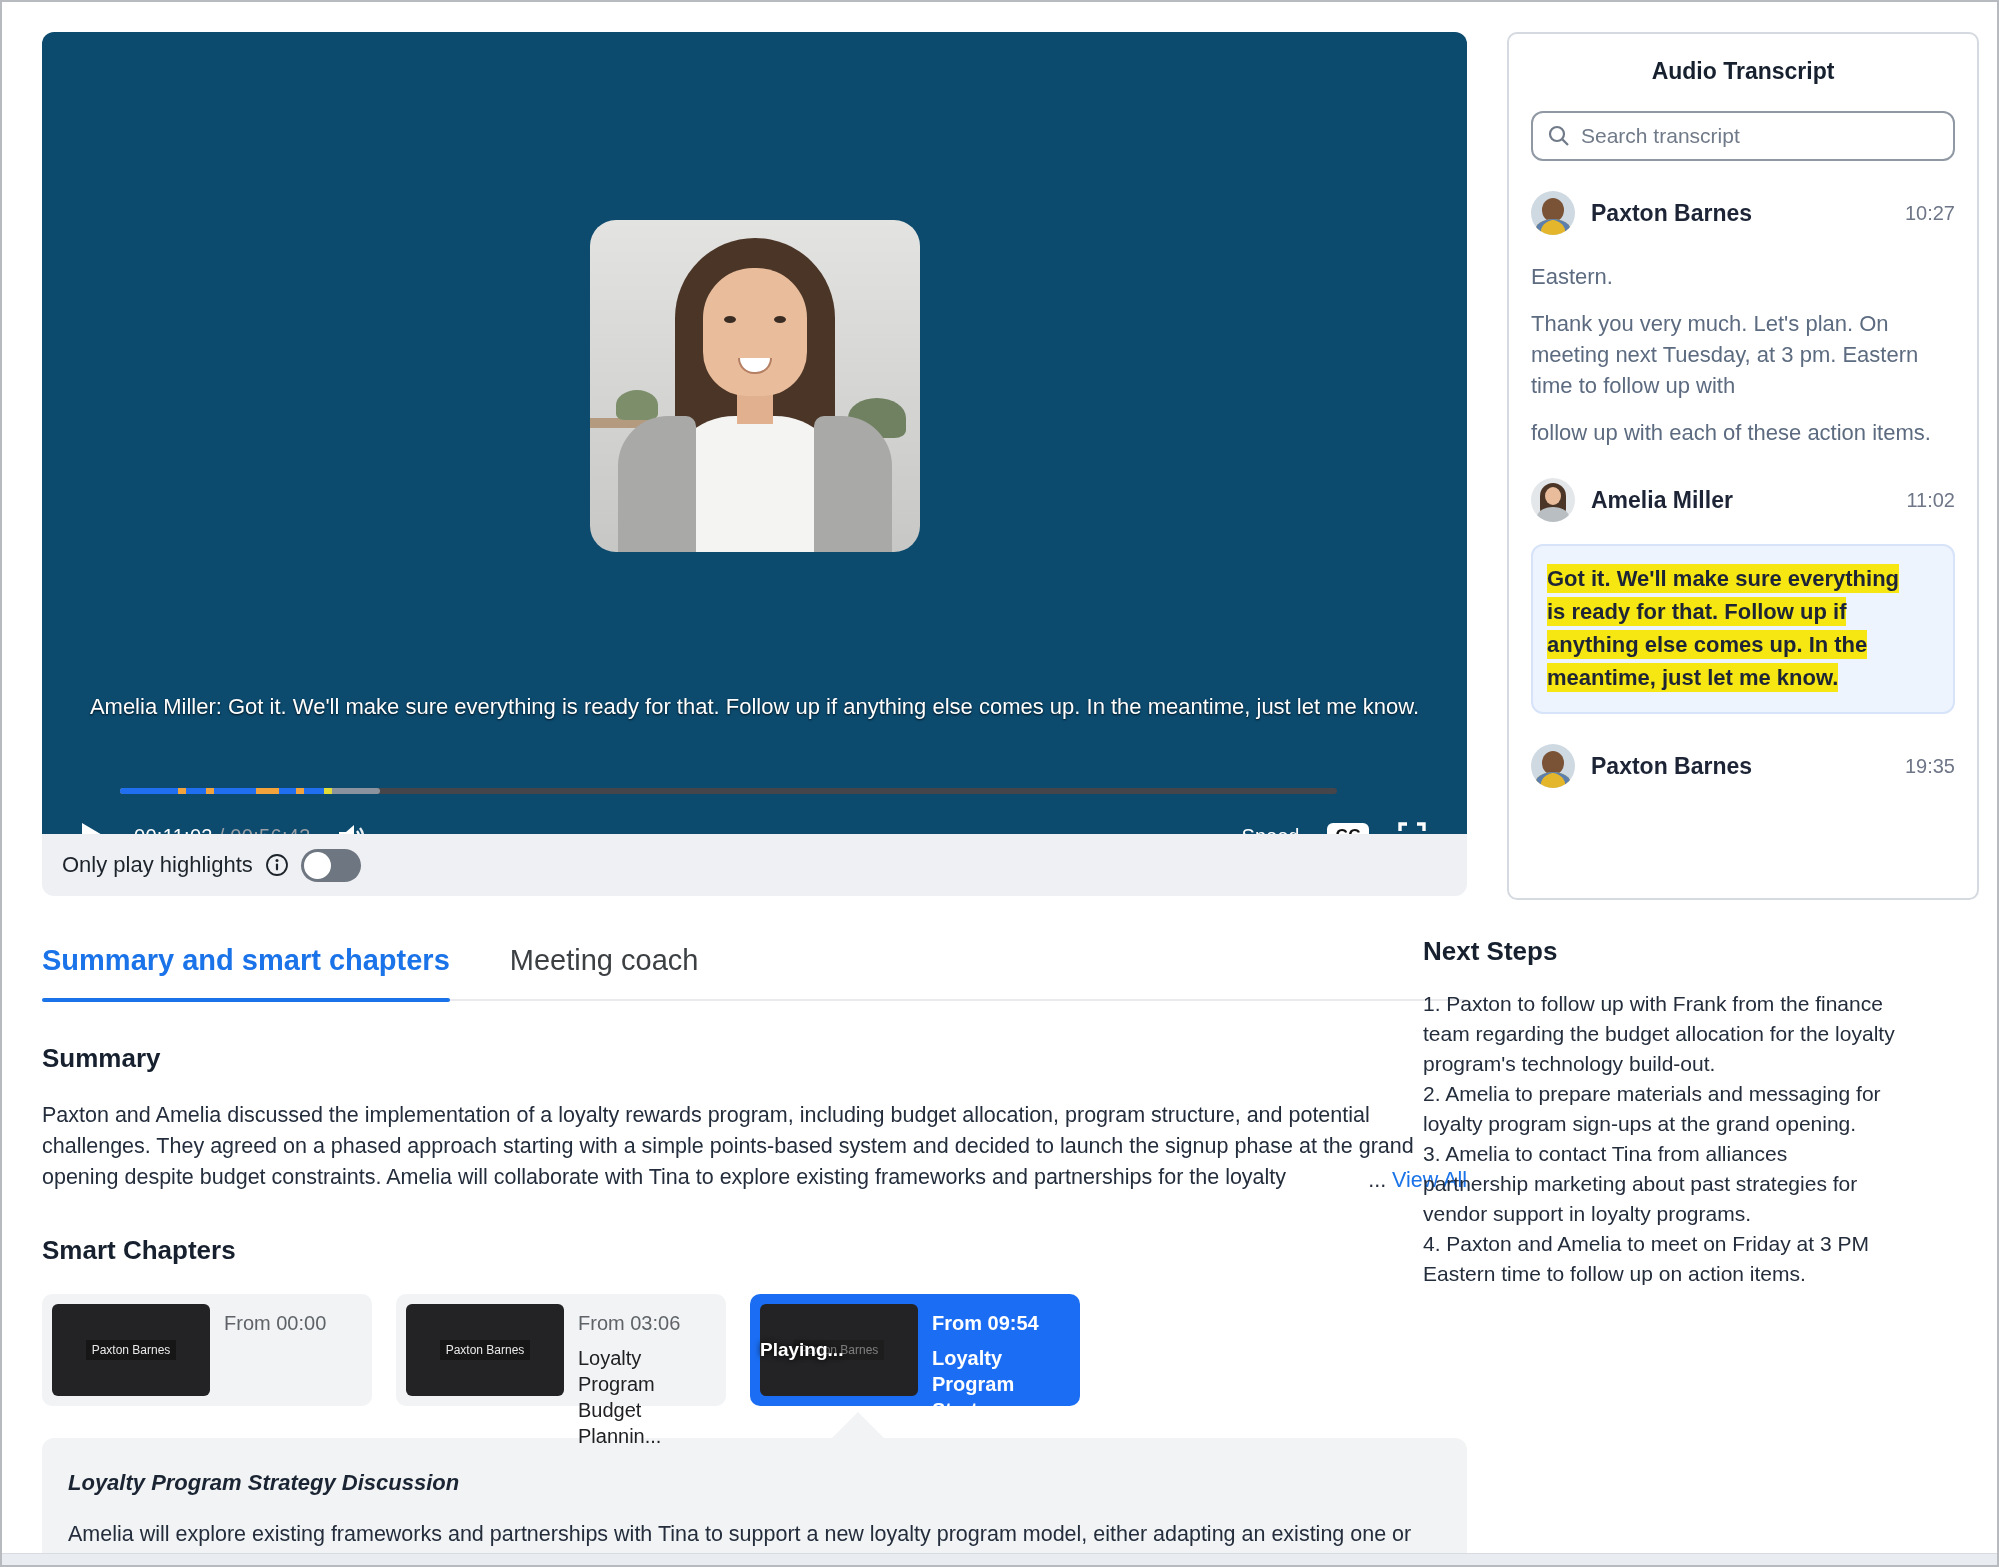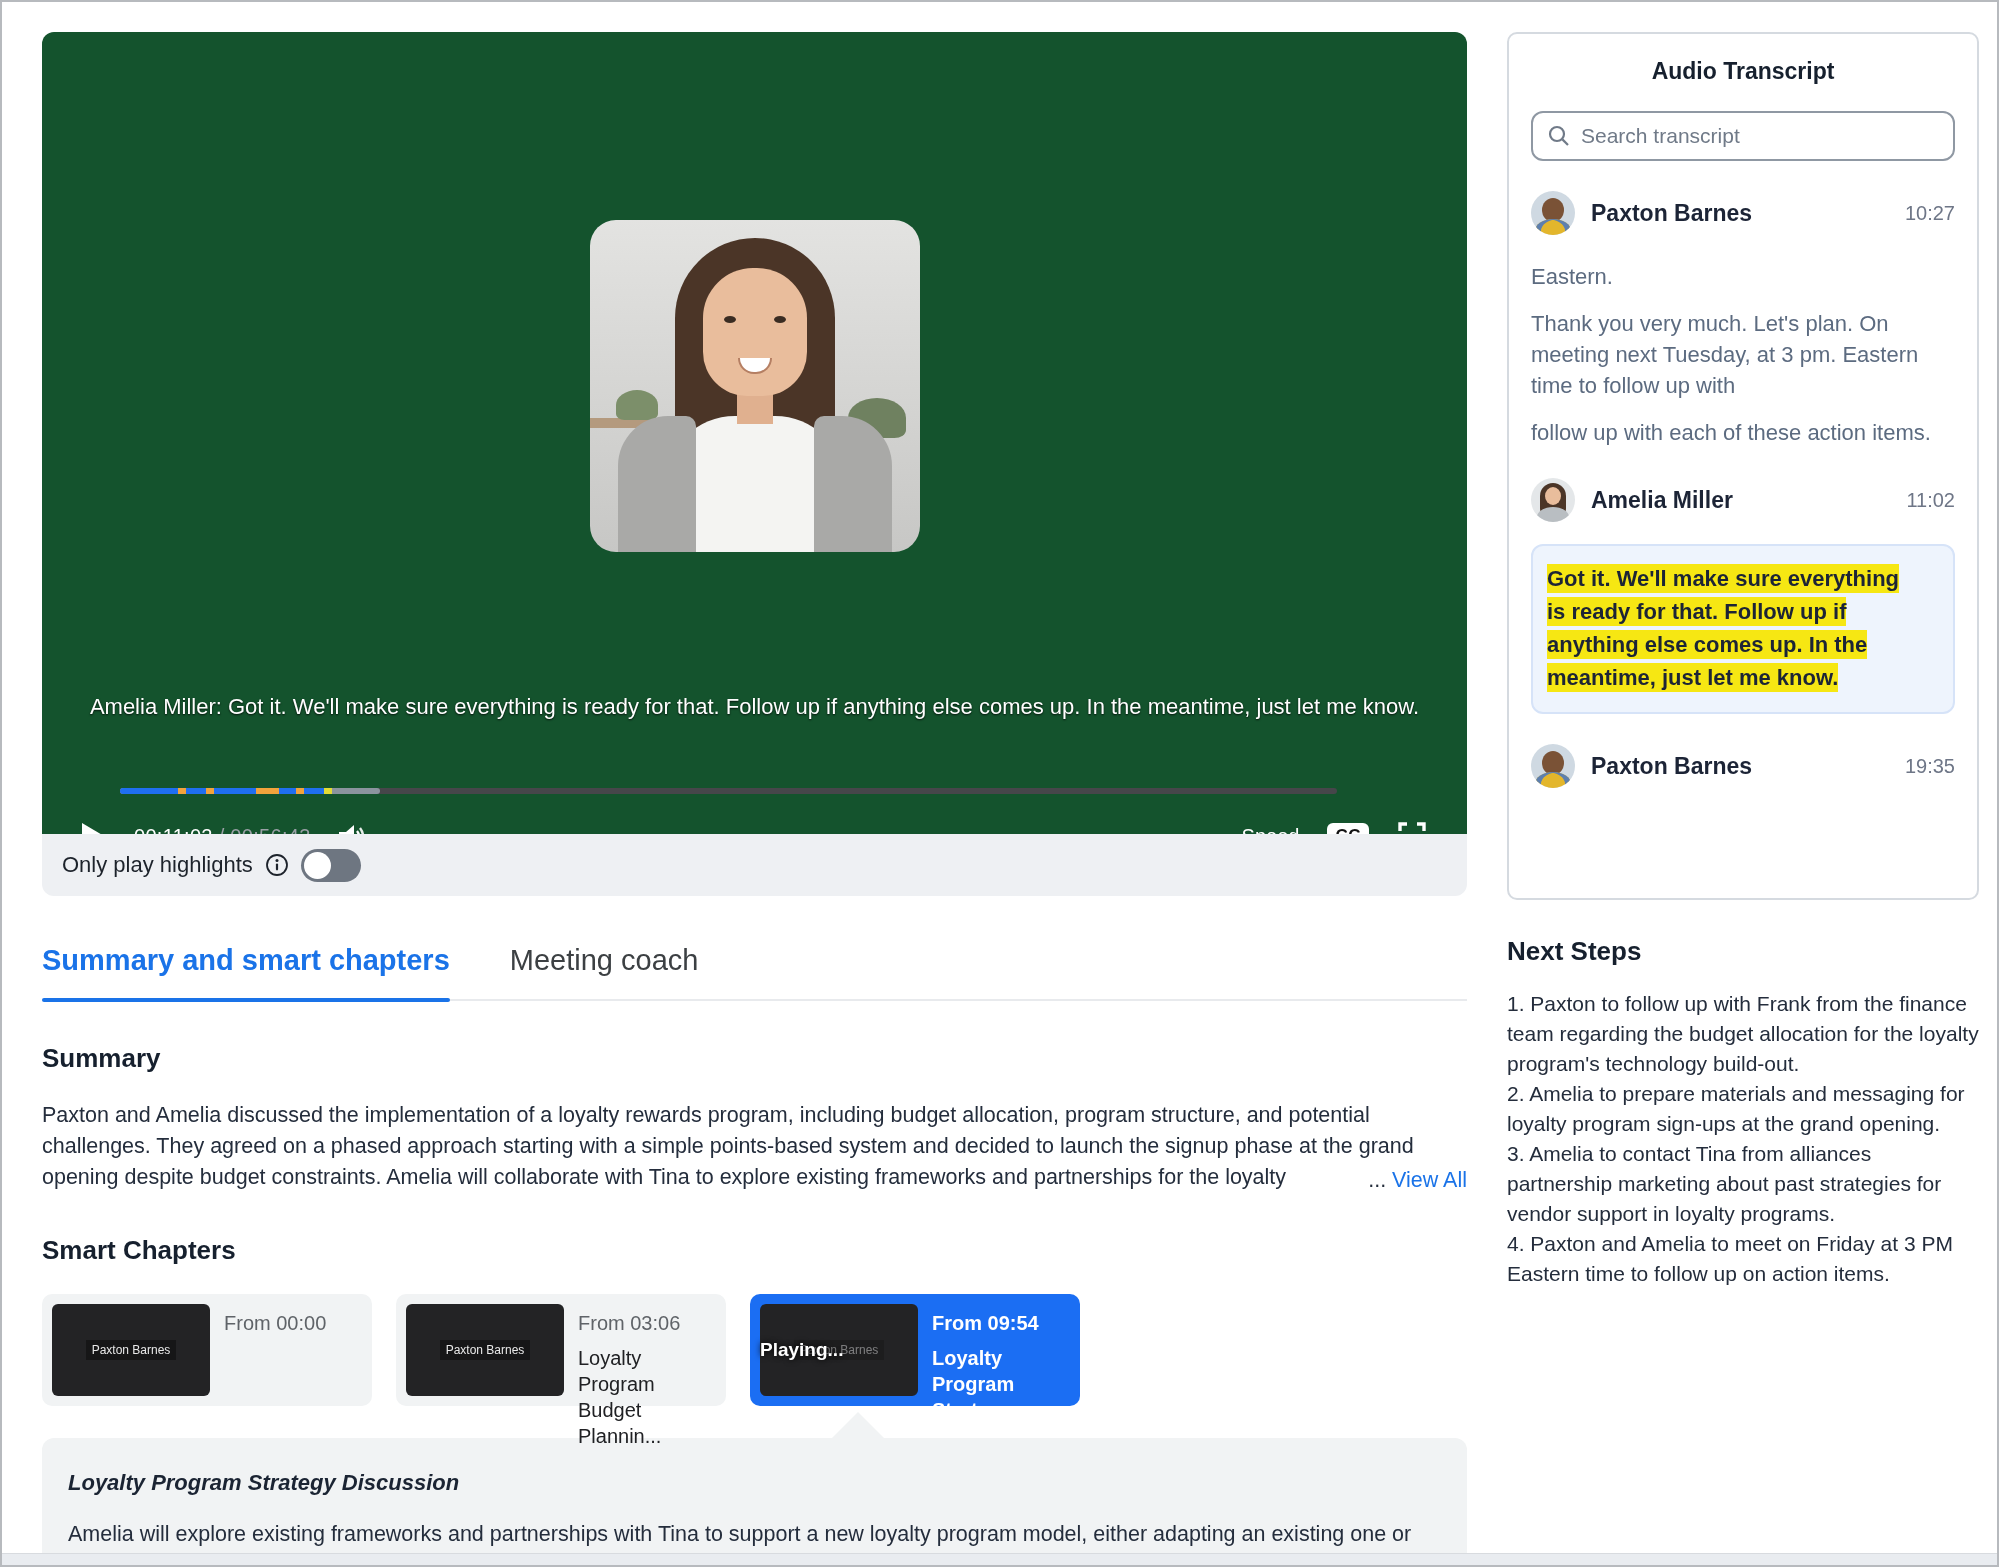--- a/index.html
+++ b/index.html
@@ -7,21 +7,21 @@
   body {
     font-family:"Liberation Sans", sans-serif;
     background:#ffffff; position:relative; overflow:hidden;
     border:2px solid #b7babe;
   }
   
   .left-col { position:absolute; left:40px; top:30px; width:1425px; }
 
   .player {
     position:relative; width:1425px; height:802px;
-    background:#14532d; border-radius:12px 12px 0 0; overflow:hidden;
+    background:#0c4a6e; border-radius:12px 12px 0 0; overflow:hidden;
   }
   .portrait {
     position:absolute; left:548px; top:188px; width:330px; height:332px;
     border-radius:26px; overflow:hidden;
     background:linear-gradient(180deg,#e3e3e1 0%,#d4d4d2 55%,#c7c7c5 100%);
   }
   .portrait .plant1 { position:absolute; left:26px; top:170px; width:42px; height:30px; border-radius:50% 50% 20% 20%; background:#7c8f6a; }
   .portrait .plant2 { position:absolute; right:14px; top:178px; width:58px; height:40px; border-radius:50% 50% 20% 20%; background:#6f8160; }
   .portrait .shelf  { position:absolute; left:0; top:198px; width:120px; height:10px; background:#b49a7e; }
   .portrait .hair   { position:absolute; left:85px; top:18px; width:160px; height:300px; border-radius:80px 80px 40px 40px; background:#4b3527; }
@@ -115,21 +115,21 @@
   .avatar.amelia .head { position:absolute; left:14px; top:9px; width:16px; height:18px; border-radius:50%; background:#e9bd9c; }
   .avatar.amelia .body { position:absolute; left:6px; top:29px; width:32px; height:20px; border-radius:50% 50% 0 0; background:#b9bec2; }
   .t-name { font-size:23px; font-weight:bold; color:#1c2436; margin-left:16px; flex:1; }
   .t-time { font-size:20px; color:#6e7687; }
   .t-para { font-size:22px; line-height:31px; color:#5c6b80; margin-top:16px; }
   .t-para.first { margin-top:26px; }
 
   .highlight-box { margin-top:22px; background:#eef4fd; border:2px solid #d6e3f8; border-radius:12px; padding:16px 31px 18px 14px; }
   .highlight-box .hl { background:#f6e713; color:#1c2436; font-weight:bold; font-size:22px; line-height:33px; box-decoration-break:clone; -webkit-box-decoration-break:clone; padding:2px 0; }
 
-  .next-steps { position:absolute; left:1505px; top:934px; width:472px; }
+  .next-steps { position:absolute; left:1421px; top:934px; width:472px; }
   .ns-heading { font-size:26px; font-weight:bold; color:#16202e; }
   .ns-item { font-size:21px; line-height:30px; color:#242d3c; margin-top:0; }
   .ns-list { margin-top:22px; }
 
   
   .icon-svg { display:block; }
 </style>
 </head>
 <body>
 

